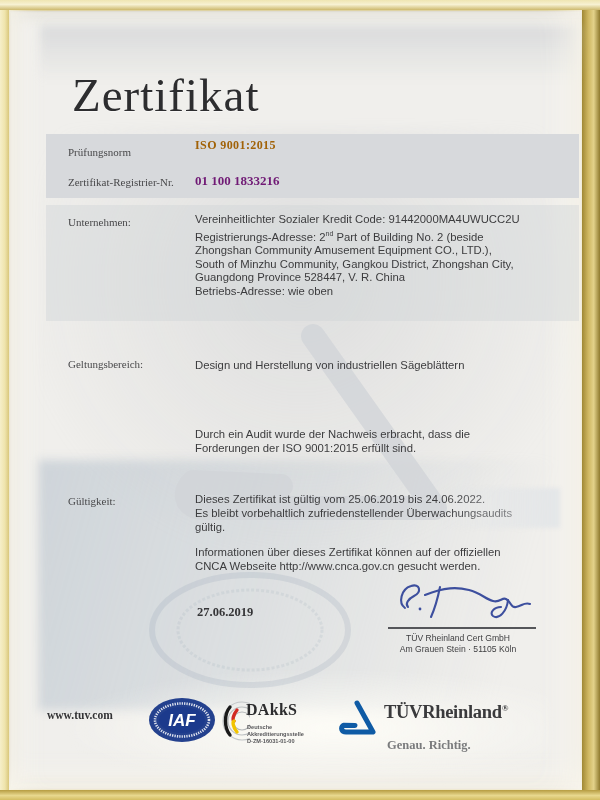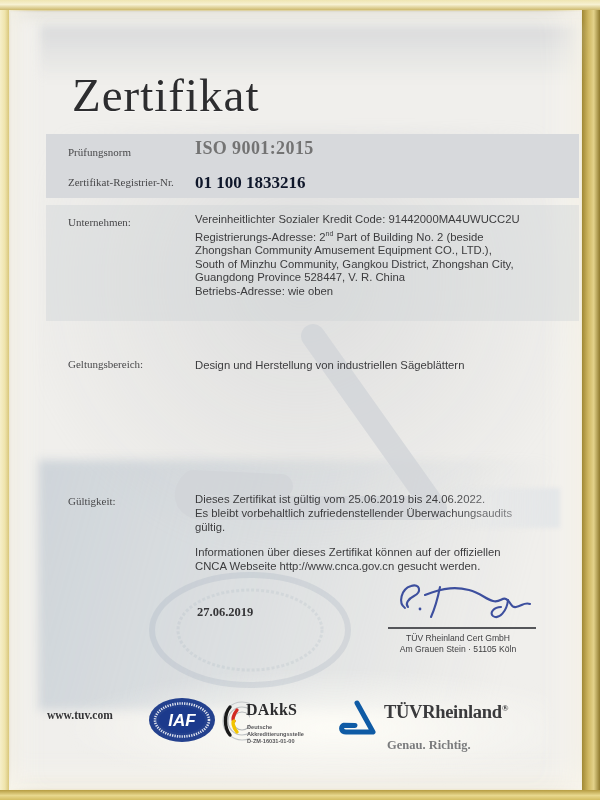--- a/index.html
+++ b/index.html
@@ -38,22 +38,22 @@
   .watermark{position:absolute;left:163px;top:318px;pointer-events:none;opacity:.8;}
   .seal{position:absolute;left:143px;top:568px;pointer-events:none;}
 
   
   .t{position:absolute;color:#404042;white-space:nowrap;font-family:Liberation Serif, serif;}
   .title{left:72px;top:68px;font-size:47px;font-weight:500;letter-spacing:1px;color:#2d2d2f;
     text-shadow:0 1px 0 rgba(255,255,255,.5);}
   .band{position:absolute;left:46px;top:134px;width:533px;height:64px;background:#d7d9dc;}
   .band2{position:absolute;left:46px;top:205px;width:533px;height:116px;background:rgba(208,211,215,.42);}
   .lbl{font-size:11px;color:#48484a;}
-  .iso{left:195px;top:138px;font-size:18px;font-weight:700;color:#737373;letter-spacing:.4px;}
-  .regv{left:195px;top:173px;font-size:17px;font-weight:700;color:#0f172a;}
+  .iso{left:195px;top:138px;font-size:12px;font-weight:700;color:#a16207;letter-spacing:.4px;}
+  .regv{left:195px;top:173px;font-size:13px;font-weight:700;color:#701a75;}
   .block{position:absolute;font-size:11.3px;line-height:14px;color:#3c3c3e;white-space:normal;}
   .company{left:195px;top:213px;width:340px;line-height:13.6px;}
   .company .bold{font-weight:700;color:#2f2f31;}
   sup{font-size:7px;}
   .scope{left:195px;top:358px;width:345px;}
   .audit{left:195px;top:427px;width:350px;}
   .validity{left:195px;top:492px;width:352px;}
   .info{left:195px;top:545px;width:352px;}
   .fade-r{position:absolute;left:440px;top:488px;width:120px;height:40px;pointer-events:none;
     background:linear-gradient(90deg,rgba(223,227,231,0),rgba(223,227,231,.75));filter:blur(2px);}
@@ -117,20 +117,24 @@
     <div><span>Registrierungs-Adresse: 2</span><sup>nd</sup><span> Part of Building No. 2 (beside</span></div>
     <div>Zhongshan Community Amusement Equipment CO., LTD.),</div>
     <div>South of Minzhu Community, Gangkou District, Zhongshan City,</div>
     <div>Guangdong Province 528447, V. R. China</div>
     <div>Betriebs-Adresse: wie oben</div>
   </div>
 
   <div class="t lbl" style="left:68px;top:358px;text-align:right;">Geltungsbereich:</div>
   <div class="block scope">Design und Herstellung von industriellen Sägeblättern</div>
 
+  <div class="block audit">
+    <div>Durch ein Audit wurde der Nachweis erbracht, dass die</div>
+    <div>Forderungen der ISO 9001:2015 erfüllt sind.</div>
+  </div>
 
   <div class="t lbl" style="left:68px;top:495px;">Gültigkeit:</div>
   <div class="block validity">
     <div>Dieses Zertifikat ist gültig vom 25.06.2019 bis 24.06.2022.</div>
     <div>Es bleibt vorbehaltlich zufriedenstellender Überwachungsaudits</div>
     <div>gültig.</div>
   </div>
   <div class="fade-r"></div>
 
   <div class="block info">

